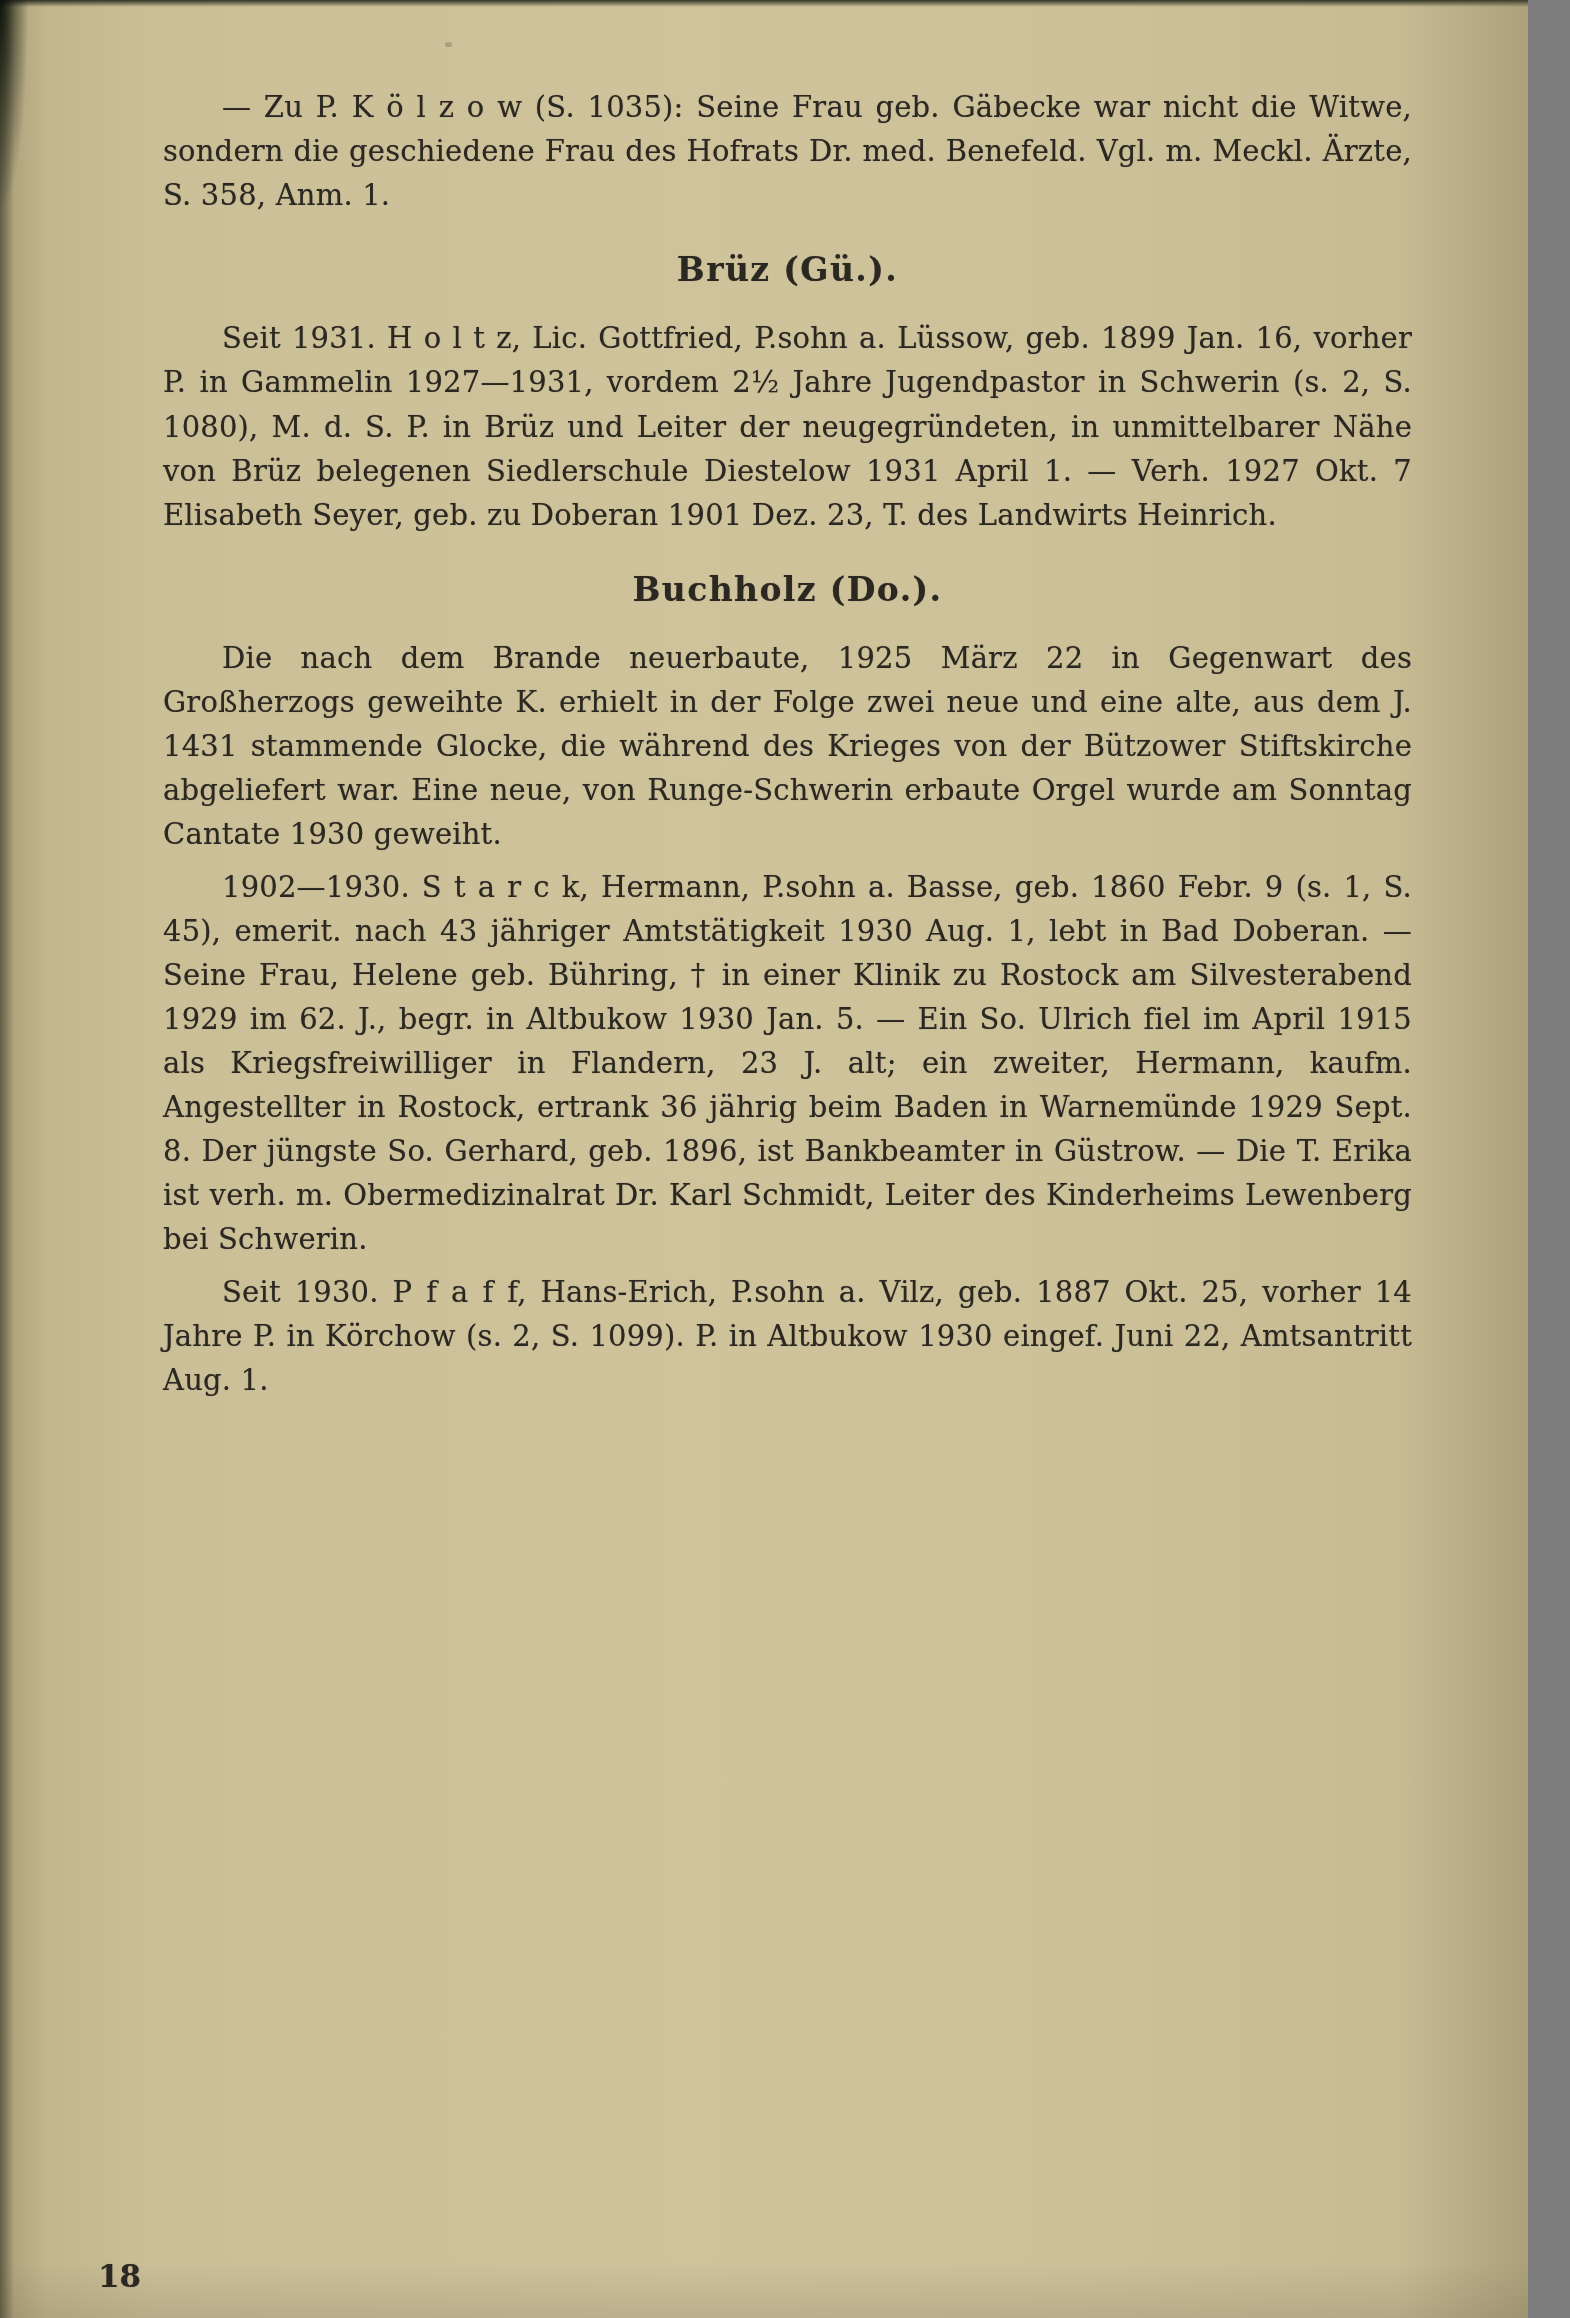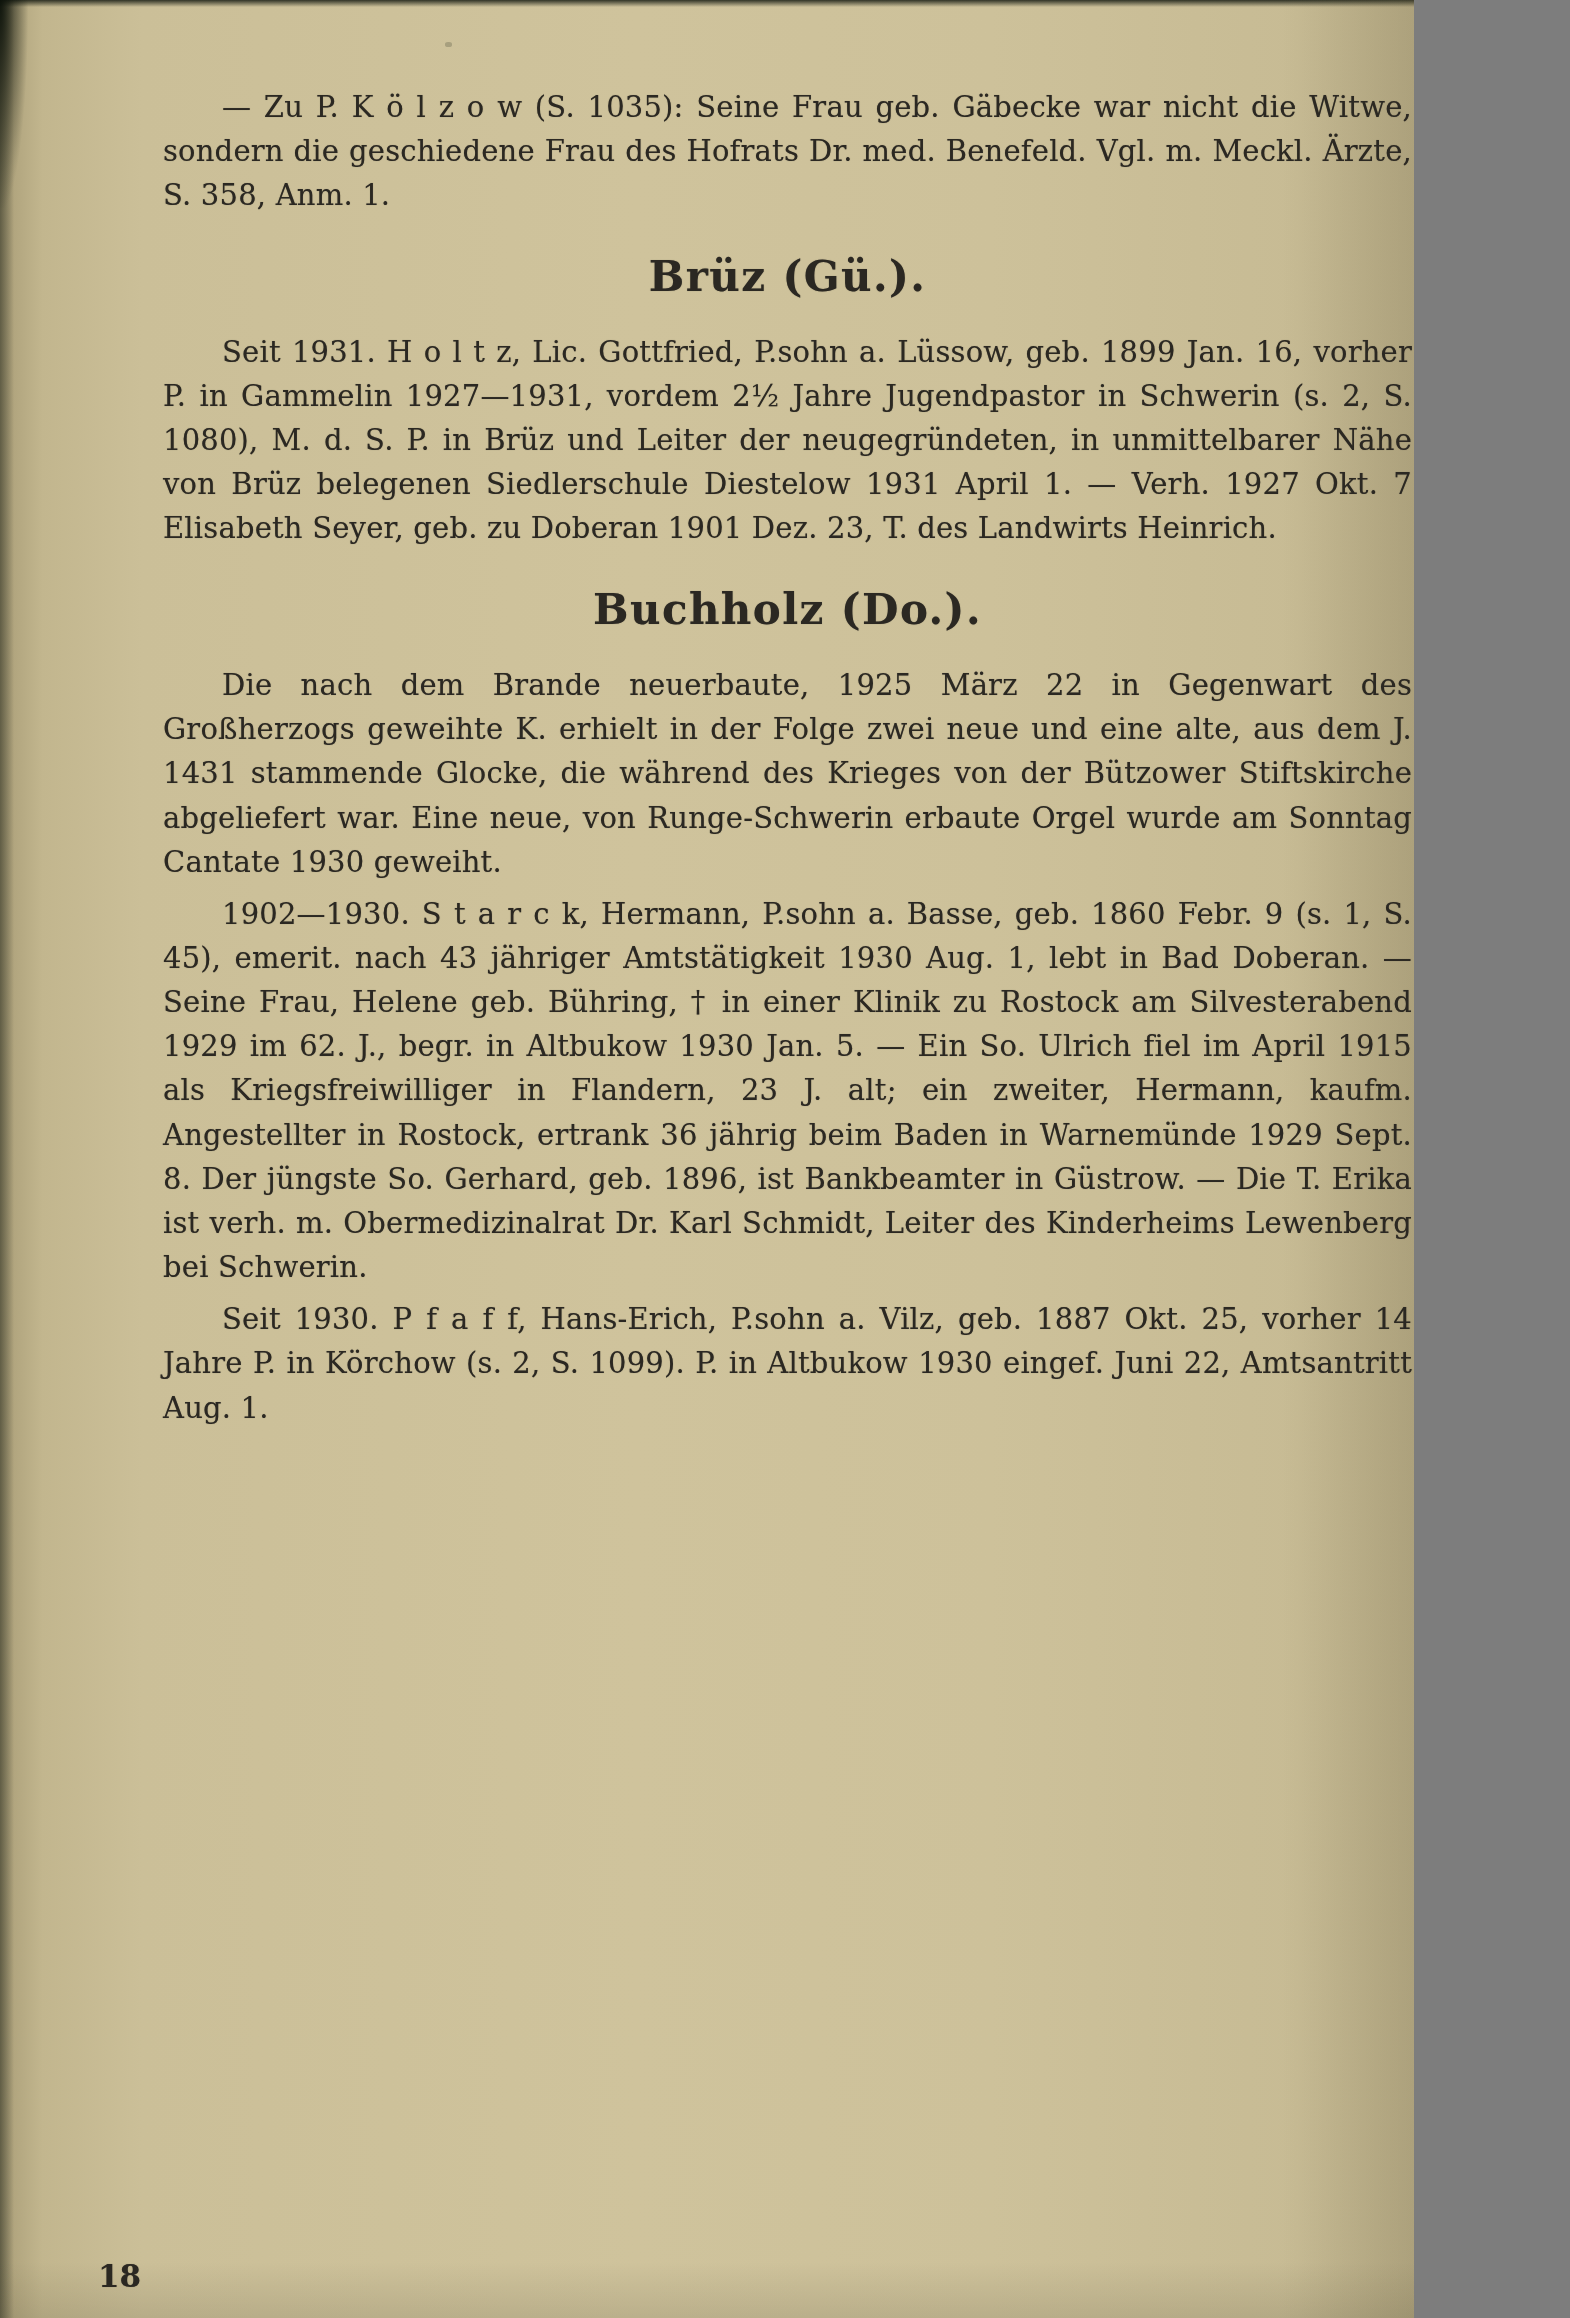--- a/index.html
+++ b/index.html
@@ -2,21 +2,21 @@
 <html style="font-size:15px"><head>
 <meta charset="utf-8">
 <style>
   html, body {
     margin: 0;
     padding: 0;
     background: #7d7d7d;
   }
   .page {
     position: relative;
-    width: 1414px;
+    width: 1528px;
     height: 2319px;
     overflow: hidden;
     background: linear-gradient(90deg,
       #a99d77 0%, #c2b68e 3%, #cbbf98 10%,
       #cfc39c 45%, #cdc19a 70%, #c7bb94 92%, #beb28b 100%);
     font-family: "DejaVu Serif", "Liberation Serif", serif;
     color: #2b2822;
   }
   
   .edge-top {
@@ -61,21 +61,21 @@
     text-shadow: 0 0 0.9px rgba(43,40,34,.45);
   }
   .para {
     margin: 0 0 8.5px 0;
     text-indent: 59px;
   }
   .heading {
     margin: 28px 0 21px 0;
     text-align: center;
     text-indent: 0;
-    font-size: 42px;
+    font-size: 33px;
     font-weight: bold;
     letter-spacing: 1.4px;
   }
   .sig-mark {
     position: absolute;
     left: 98px;
     top: 2258px;
     font-size: 31px;
     font-weight: bold;
     text-shadow: 0 0 0.9px rgba(43,40,34,.45);

